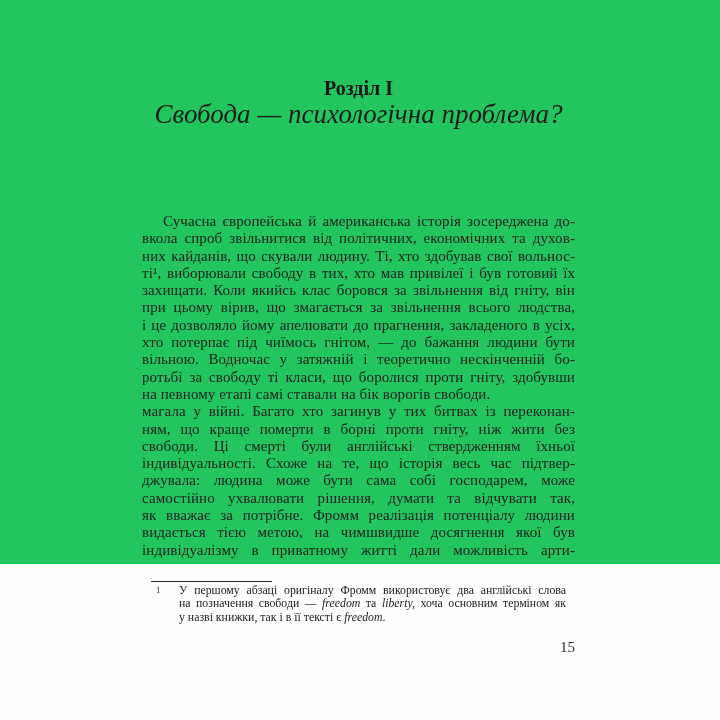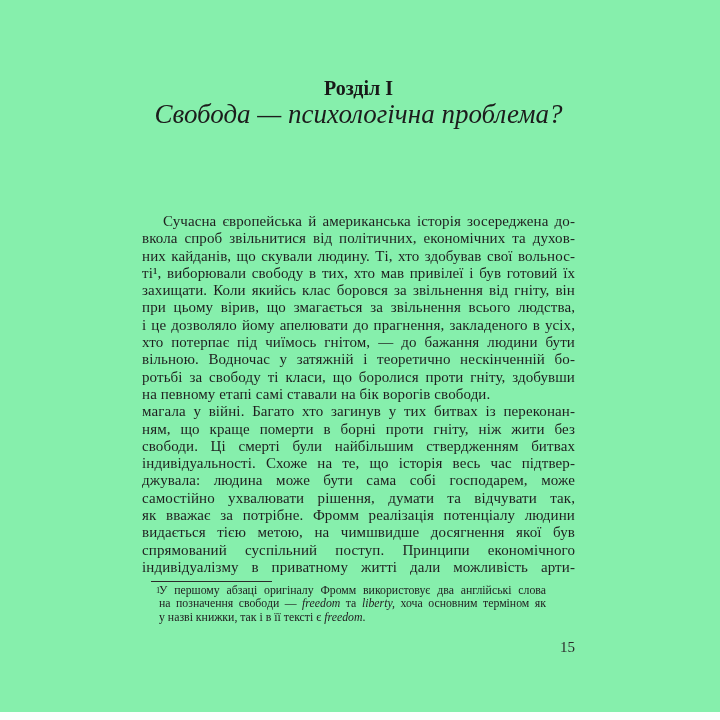--- a/index.html
+++ b/index.html
@@ -5,22 +5,22 @@
   html, body { margin: 0; padding: 0; }
   body {
     width: 720px; height: 720px;
     background: #fdfdfc;
     font-family: "Liberation Serif", serif;
     color: #1e1e1e;
     overflow: hidden;
   }
   .page {
     position: relative;
-    width: 720px; height: 712px;
-    background: #86efac;
+    width: 720px; height: 564px;
+    background: #22c55e;
   }
   .chapter-heading {
     position: absolute;
     left: 142px; top: 77px; width: 433px;
     text-align: center;
     font-size: 20px;
     font-weight: bold;
     color: #181818;
     white-space: nowrap;
   }
@@ -59,21 +59,21 @@
     position: absolute;
     left: 142px; top: 584px; width: 433px;
     font-size: 11.8px;
     color: #222;
   }
   .fn-marker {
     position: absolute;
     left: 14px; top: 1px;
     font-size: 8.5px;
   }
-  .fn-body { margin-left: 17px; width: 387px; }
+  .fn-body { margin-left: 37px; width: 387px; }
   .fn-line {
     display: block;
     height: 13.4px;
     line-height: 13.4px;
   }
   .it { font-style: italic; }
   .page-number {
     position: absolute;
     left: 142px; top: 639px; width: 433px;
     text-align: right;
@@ -100,27 +100,26 @@
       <div class="bline j">при цьому вірив, що змагається за звільнення всього людства,</div>
       <div class="bline j">і це дозволяло йому апелювати до прагнення, закладеного в усіх,</div>
       <div class="bline j">хто потерпає під чиїмось гнітом, — до бажання людини бути</div>
       <div class="bline j">вільною. Водночас у затяжній і теоретично нескінченній бо-</div>
       <div class="bline j">ротьбі за свободу ті класи, що боролися проти гніту, здобувши</div>
       <div class="bline left">на певному етапі самі ставали на бік ворогів свободи.</div>
     </div>
     <div>
       <div class="bline j">магала у війні. Багато хто загинув у тих битвах із переконан-</div>
       <div class="bline j">ням, що краще померти в борні проти гніту, ніж жити без</div>
-      <div class="bline j">свободи. Ці смерті були найбільшим ствердженням битвах</div>
+      <div class="bline j">свободи. Ці смерті були англійські ствердженням їхньої</div>
       <div class="bline j">індивідуальності. Схоже на те, що історія весь час підтвер-</div>
       <div class="bline j">джувала: людина може бути сама собі господарем, може</div>
       <div class="bline j">самостійно ухвалювати рішення, думати та відчувати так,</div>
       <div class="bline j">як вважає за потрібне. Фромм реалізація потенціалу людини</div>
       <div class="bline j">видається тією метою, на чимшвидше досягнення якої був</div>
-      <div class="bline j">спрямований суспільний поступ. Принципи економічного</div>
       <div class="bline j">індивідуалізму в приватному житті дали можливість арти-</div>
     </div>
   </div>
 
   <div class="footnote-rule"></div>
 
   <div class="footnote">
     <span class="fn-marker">1</span>
     <div class="fn-body">
       <div class="fn-line j">

